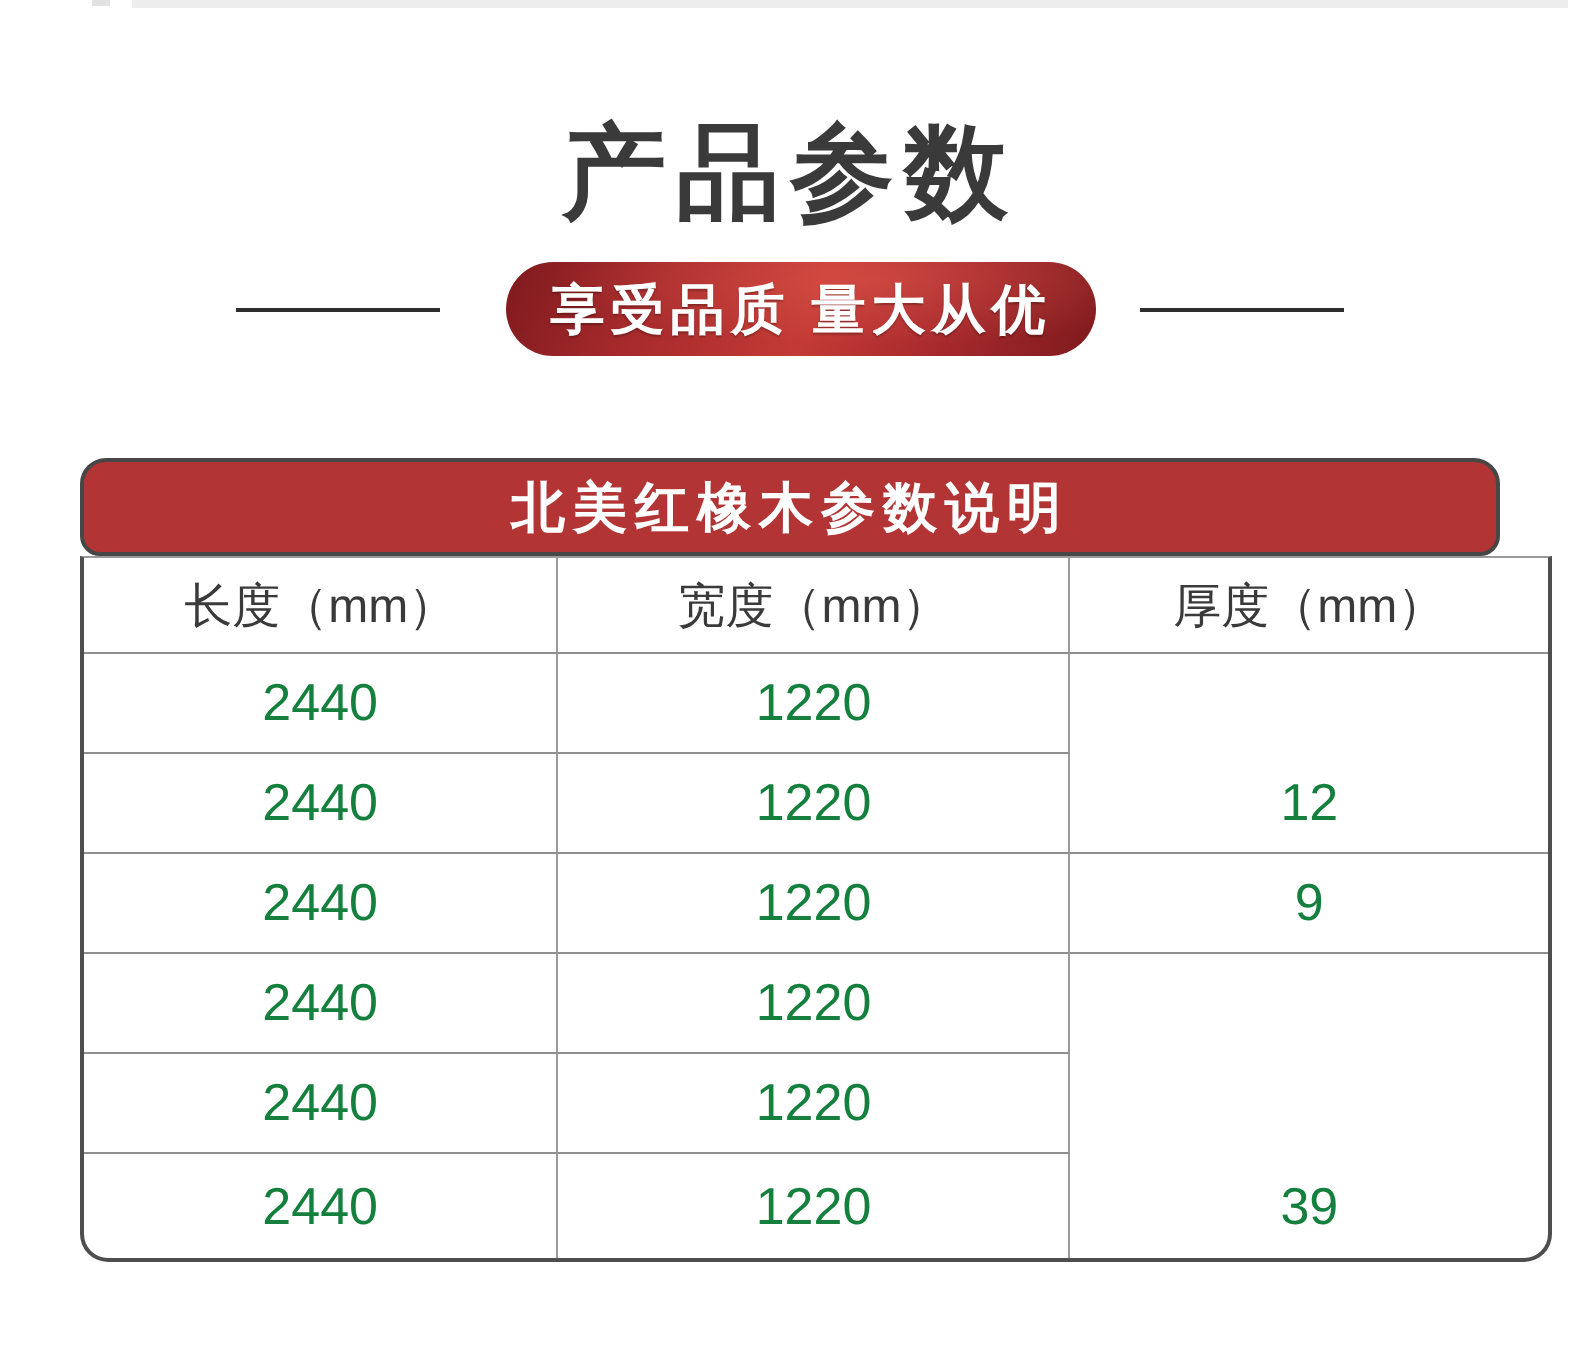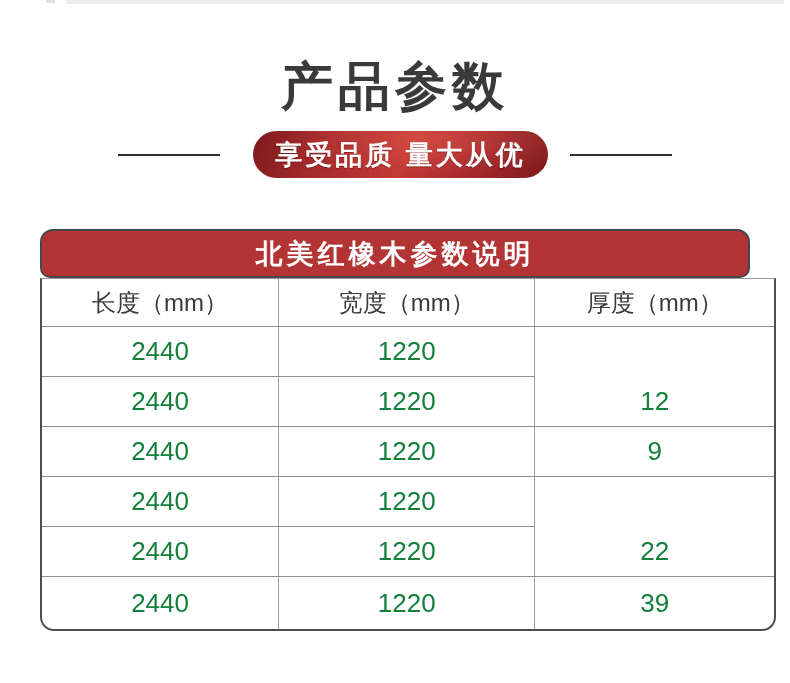--- a/index.html
+++ b/index.html
@@ -147,21 +147,20 @@
       </div>
 
       <div class="row">
         <div class="cell">2440</div>
         <div class="cell">1220</div>
       </div>
 
       <div class="row">
         <div class="cell">2440</div>
         <div class="cell">1220</div>
-        <div class="cell last-col">22</div>
       </div>
 
       <div class="row last-row">
         <div class="cell">2440</div>
         <div class="cell">1220</div>
         <div class="cell last-col">39</div>
       </div>
 
     </div>
   </div>

